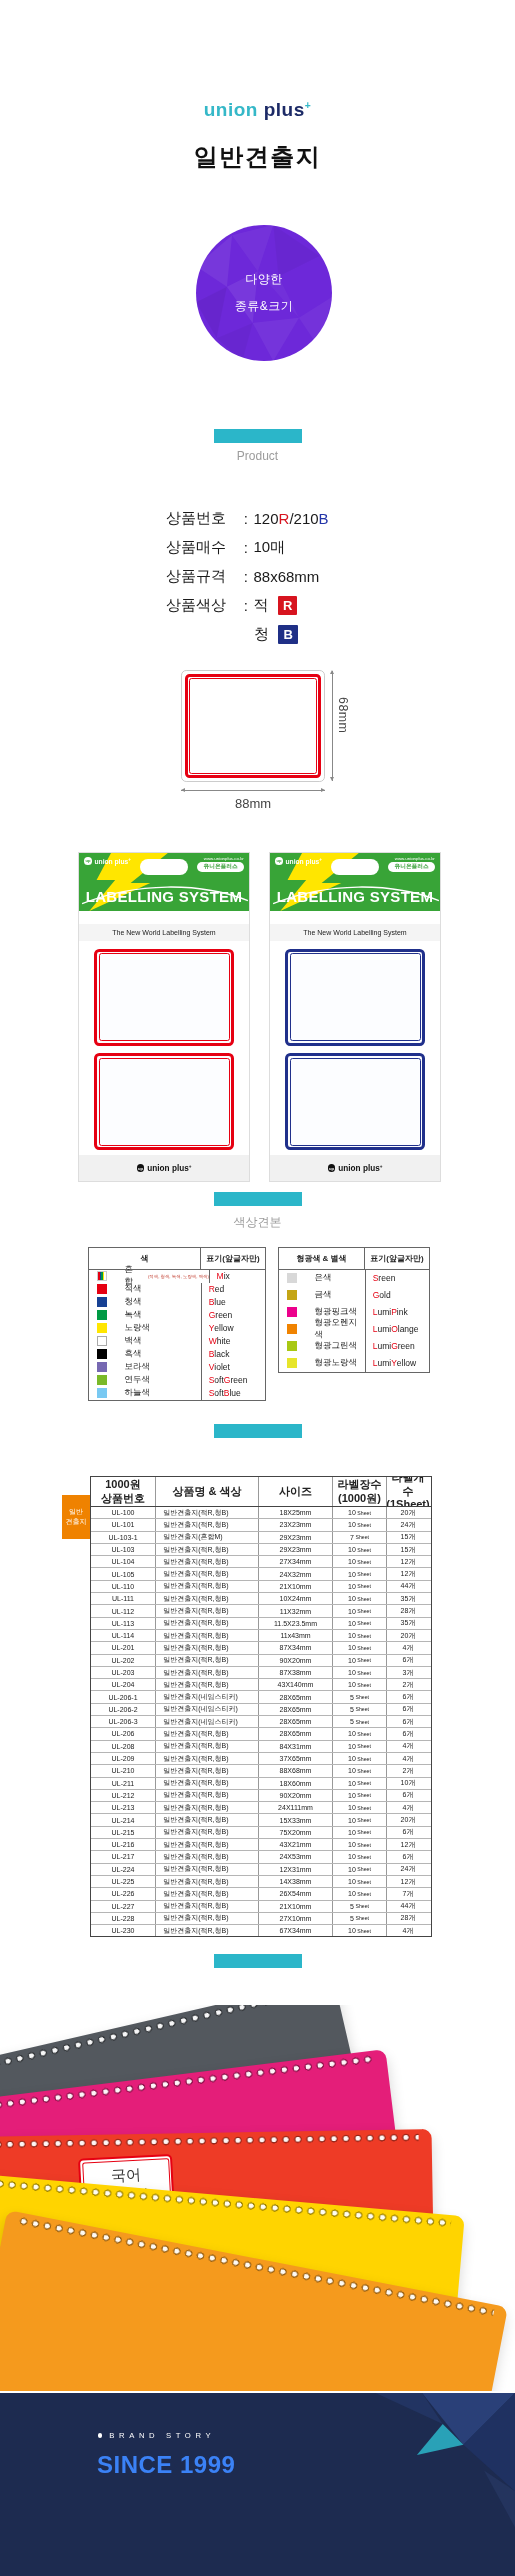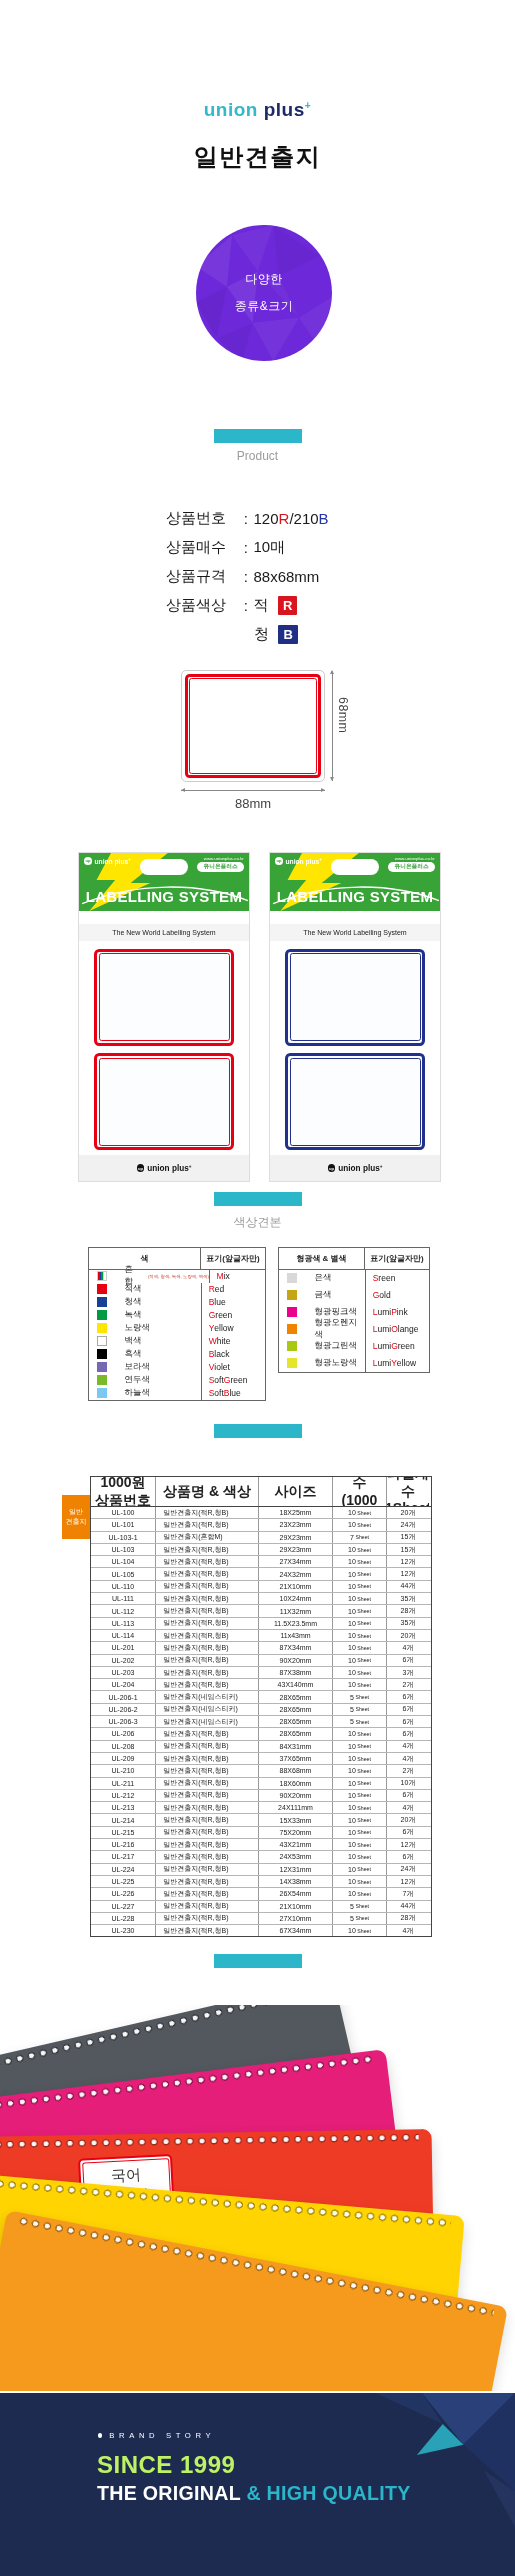--- a/index.html
+++ b/index.html
@@ -95,21 +95,21 @@
   .swatch.mix{background:linear-gradient(90deg,#e60012 0 20%,#174194 20% 40%,#009a44 40% 60%,#ffe600 60% 80%,#fff 80% 100%);
               border:0.5px solid #ccc;box-sizing:border-box;}
   .cnote{font-size:4.4px;color:#c0392b;margin-left:-2.1px;white-space:nowrap;}
   .rl{color:#e60012;}
 
   
   .ptable{position:absolute;left:90px;top:1476px;width:342px;border:0.8px solid #444;background:#fff;box-sizing:border-box;}
   .prow{display:grid;grid-template-columns:65px 103px 74px 54px 42px;}
   .prow>div{border-right:0.5px solid #999;display:flex;align-items:center;justify-content:center;overflow:hidden;}
   .prow>div:last-child{border-right:none;}
-  #phead{height:29px;border-bottom:0.8px solid #444;font-weight:bold;font-size:14px;text-align:center;}
+  #phead{height:29px;border-bottom:0.8px solid #444;font-weight:bold;font-size:11px;text-align:center;}
   #phead .hcell span{display:block;line-height:1.25;}
   #phead .hcell{flex-direction:column;}
   #pbody .prow{height:11.3px;border-bottom:0.5px solid #b5b5b5;font-size:7px;color:#222;}
   #pbody .prow:last-child{border-bottom:none;}
   #pbody .cell-name{justify-content:flex-start;padding-left:7.2px;}
   #pbody .unit{font-size:5.2px;margin-left:1.5px;}
   .ptab-side{position:absolute;left:62px;top:1495px;width:28px;height:44px;background:#ef8200;color:#fff;
              display:flex;flex-direction:column;align-items:center;justify-content:center;font-size:7px;line-height:1.4;}
 
   
@@ -126,21 +126,21 @@
   .nb-label{position:absolute;left:111px;top:21.6px;width:94px;height:58px;background:#fff;border:2.6px solid #e60012;
      border-radius:5.2px;transform:rotate(-2deg);display:flex;flex-direction:column;align-items:center;justify-content:center;
      font-size:15px;color:#333;gap:1px;box-sizing:border-box;}
   .nb-label::after{content:"";position:absolute;inset:1.5px;border:0.5px solid #e60012;border-radius:2.6px;}
 
   
   .brand{position:absolute;left:0;top:2393px;width:515px;height:412px;background:#1d2b50;overflow:hidden;color:#fff;}
   .brand svg{position:absolute;right:0;top:0;}
   .kicker{position:absolute;left:98px;top:38px;font-size:7.7px;letter-spacing:4.6px;display:flex;align-items:center;gap:7.2px;color:#fff;}
   .kicker .dot{width:4.1px;height:4.1px;border-radius:50%;background:#fff;}
-  .since{position:absolute;left:97px;top:58px;font-size:24px;font-weight:bold;color:#bef264;letter-spacing:0.5px;}
+  .since{position:absolute;left:97px;top:58px;font-size:24px;font-weight:bold;color:#3b82f6;letter-spacing:0.5px;}
   .headline{position:absolute;left:97px;top:89px;font-size:19.6px;font-weight:bold;letter-spacing:0.3px;}
   .headline .teal{color:#2bb6c9;}
   .para1{position:absolute;left:98px;top:132px;font-size:8.8px;line-height:15.5px;color:#c9d2e4;}
 </style>
 </head>
 <body>
 
 <div class="page">
 
   <div class="toplogo">
@@ -854,20 +854,17 @@
       <polygon points="330,100 430,0 430,190" fill="#1f3161"></polygon>
       <polygon points="160,0 250,0 290,60" fill="#223462"></polygon>
       <polygon points="290,60 330,100 240,120" fill="#2bb6c9" opacity="0.85"></polygon>
       <polygon points="430,190 370,150 430,260" fill="#24345e"></polygon>
     </svg>
     <div class="kicker">
       <span class="dot"></span>
       <span>BRAND STORY</span>
     </div>
     <div class="since">SINCE 1999</div>
-    <div class="headline">
-      <span>THE ORIGINAL </span><span class="teal">&amp; HIGH QUALITY</span>
-    </div>
 
   </div>
 
 </div>
 
 
 </body></html>

